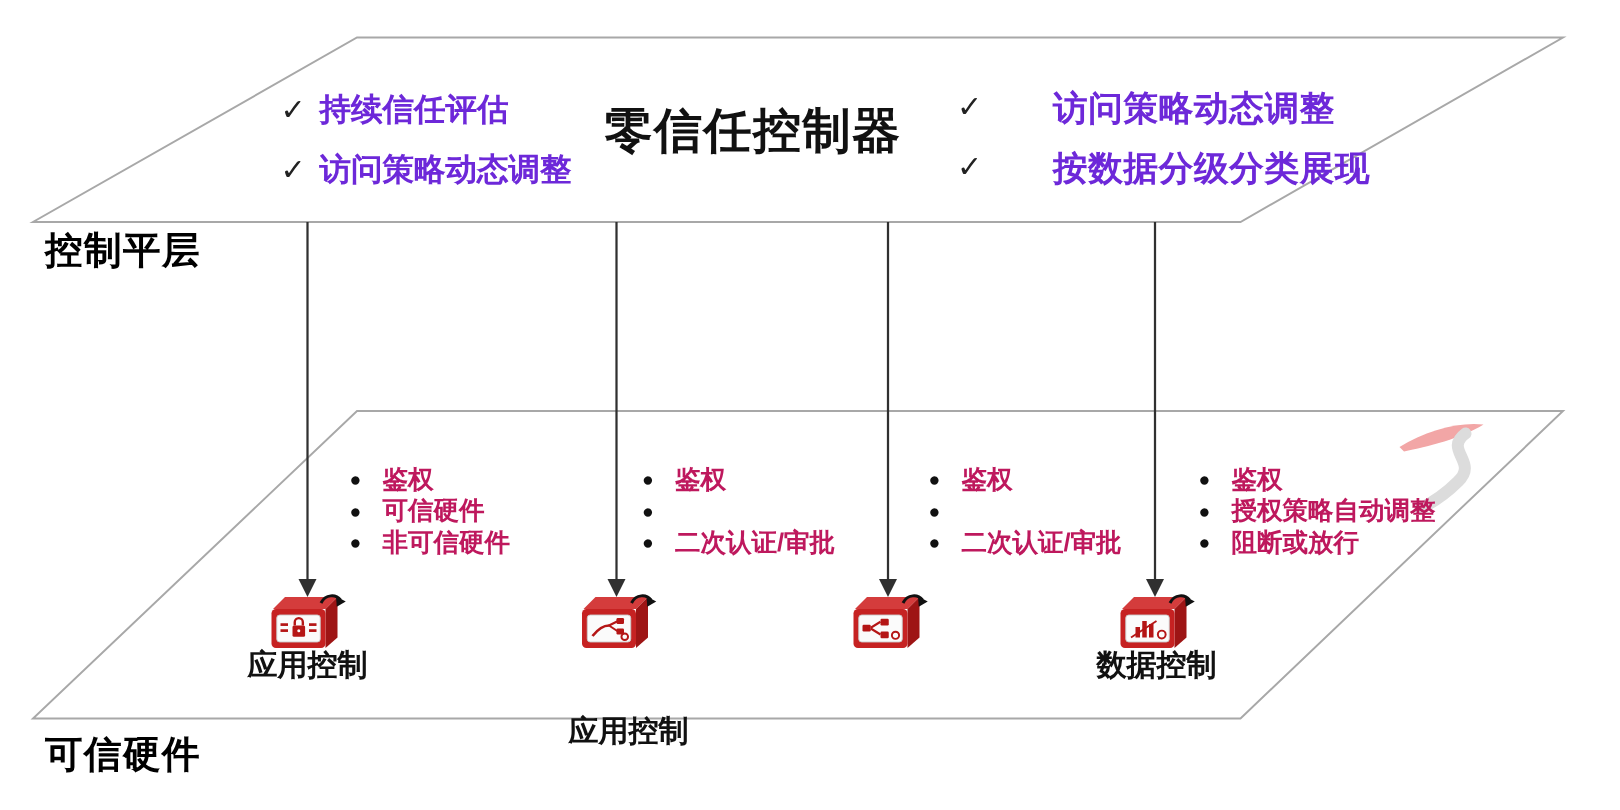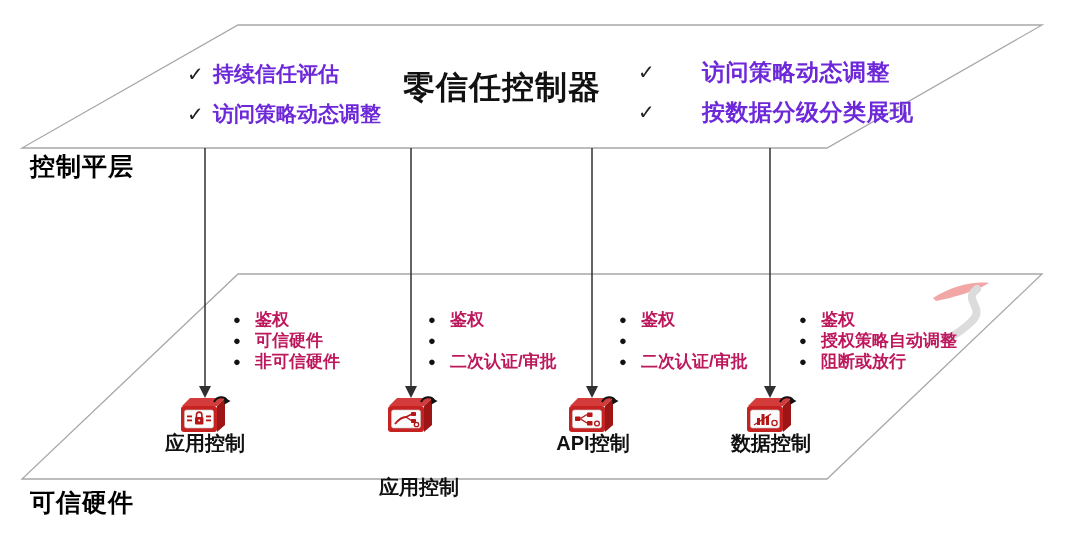--- a/index.html
+++ b/index.html
@@ -243,16 +243,15 @@
       <circle cx="30.5" cy="29" r="2.6" fill="none" stroke-width="1.3"></circle>
     </g>
     <g>
       <path d="M36 8 C39 2, 46 2, 49 6" fill="none" stroke="#111" stroke-width="2"></path>
       <polygon points="46,3.5 52.5,7 46.5,10.5" fill="#111"></polygon>
     </g>
   </svg>
 
   <div id="icon-label-1" class="icon-label">应用控制</div>
   <div id="icon-label-2" class="icon-label">应用控制</div>
-  <div id="icon-label-3" class="icon-label">API控制</div>
   <div id="icon-label-4" class="icon-label">数据控制</div>
 
 </div>
 
 </body></html>

